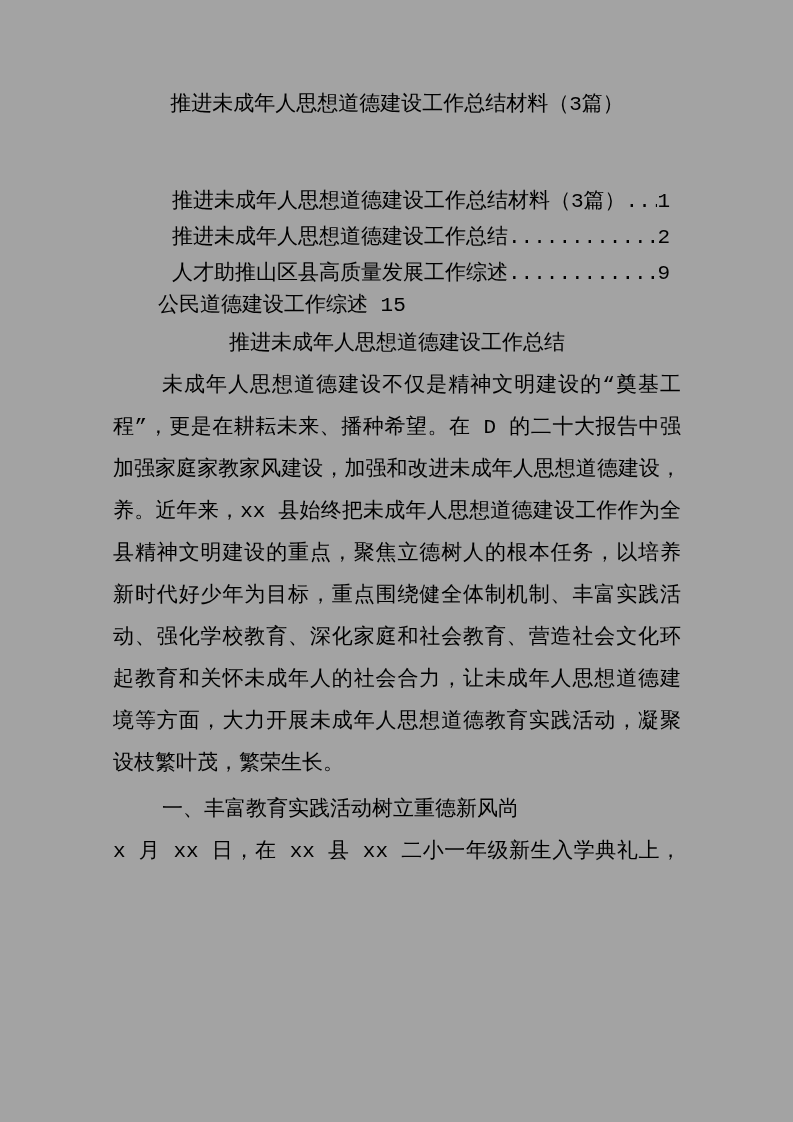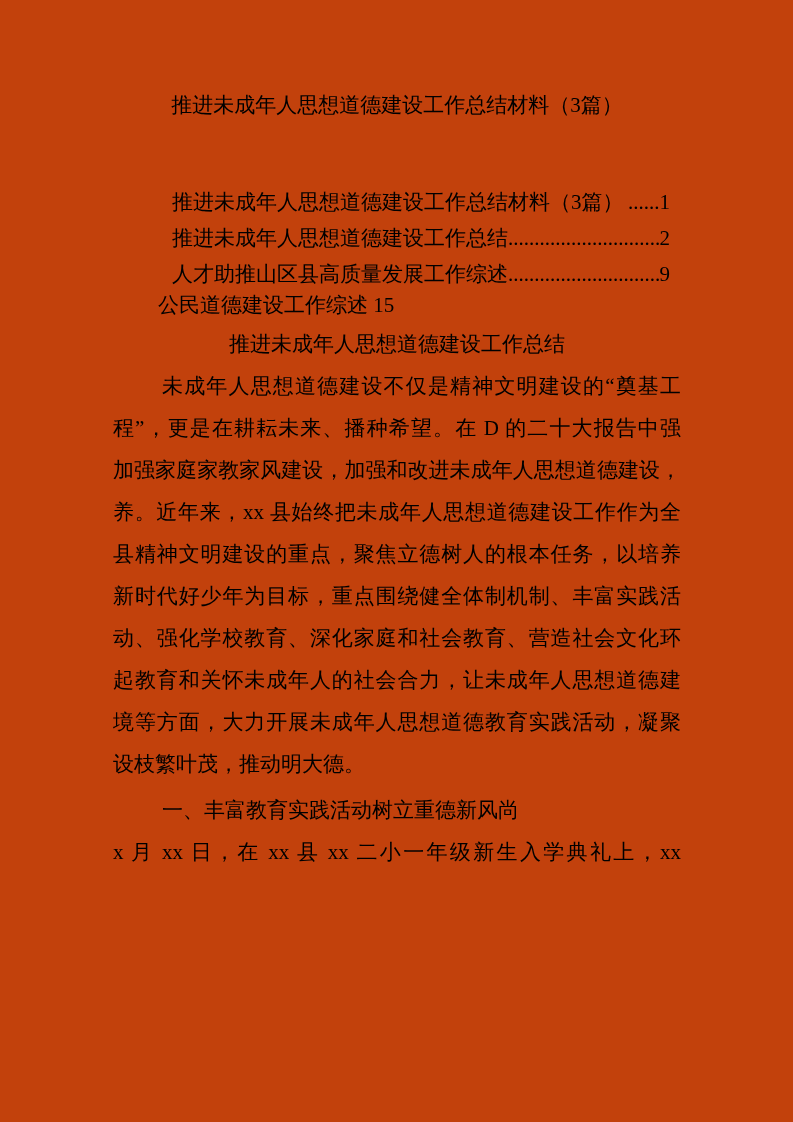--- a/index.html
+++ b/index.html
@@ -5,24 +5,24 @@
   html, body {
     margin: 0;
     padding: 0;
     background: #ffffff;
   }
   .page {
     position: relative;
     width: 793px;
     height: 1122px;
     box-sizing: border-box;
-    background: #c2410c;
+    background: #a3a3a3;
     color: #000000;
     padding: 84px 112px 4px 113px;
-    font-family: Liberation Serif, serif;
+    font-family: Liberation Mono, monospace;
     font-size: 21px;
     overflow: hidden;
   }
   .doc-title {
     text-align: center;
     line-height: 42px;
     height: 42px;
     white-space: nowrap;
   }
   .toc-heading {
@@ -132,21 +132,21 @@
   <div class="paragraph">
     <div class="pline first">未成年人思想道德建设不仅是精神文明建设的“奠基工</div>
     <div class="pline">程”，更是在耕耘未来、播种希望。在 D 的二十大报告中强调，</div>
     <div class="pline">加强家庭家教家风建设，加强和改进未成年人思想道德建设，</div>
     <div class="pline">养。近年来，xx 县始终把未成年人思想道德建设工作作为全</div>
     <div class="pline">县精神文明建设的重点，聚焦立德树人的根本任务，以培养</div>
     <div class="pline">新时代好少年为目标，重点围绕健全体制机制、丰富实践活</div>
     <div class="pline">动、强化学校教育、深化家庭和社会教育、营造社会文化环</div>
     <div class="pline">起教育和关怀未成年人的社会合力，让未成年人思想道德建</div>
     <div class="pline">境等方面，大力开展未成年人思想道德教育实践活动，凝聚</div>
-    <div class="pline plain">设枝繁叶茂，推动明大德。</div>
+    <div class="pline plain">设枝繁叶茂，繁荣生长。</div>
   </div>
 
   <div class="subheading">一、丰富教育实践活动树立重德新风尚</div>
 
   <div class="paragraph">
     <div class="pline">x 月 xx 日，在 xx 县 xx 二小一年级新生入学典礼上，xx</div>
   </div>
 
 </div>
 

